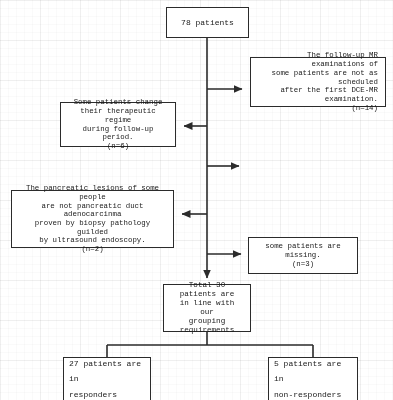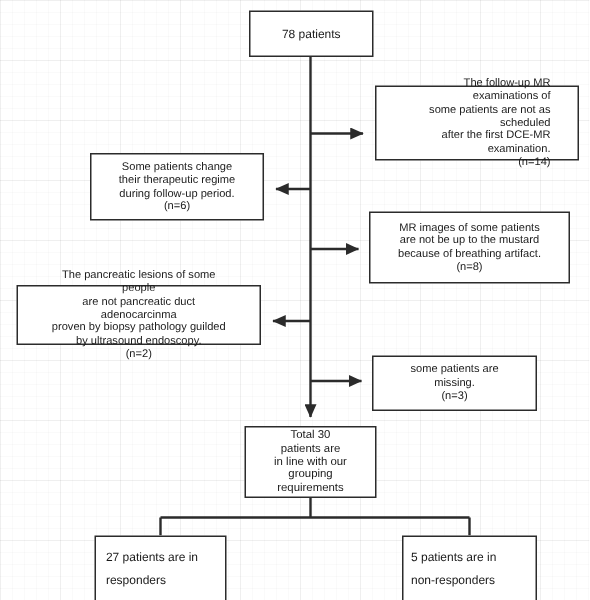--- a/index.html
+++ b/index.html
@@ -29,28 +29,29 @@
     position:absolute;
     box-sizing:border-box;
     border:1.6px solid #2b2b2b;
     background:#ffffff;
     color:#1a1a1a;
     display:flex;
     align-items:center;
     justify-content:center;
     text-align:center;
     line-height:1.18;
-    padding:2px 18px;
+    padding:2px 7px;
+    font-family:Liberation Mono, monospace;
   }
   .node .txt{display:block;white-space:pre-line;}
   #n-top{left:166px;top:7px;width:83px;height:31px;font-size:8px;}
   #n-followup{left:250px;top:57px;width:136px;height:50px;font-size:7.4px;text-align:right;}
   #n-regime{left:60px;top:102px;width:116px;height:45px;font-size:7.4px;}
   #n-mrimg{left:246px;top:141px;width:134px;height:48px;font-size:7.4px;}
-  #n-lesion{left:11px;top:190px;width:163px;height:40px;font-size:7.4px;}
+  #n-lesion{left:11px;top:190px;width:163px;height:58px;font-size:7.4px;}
   #n-missing{left:248px;top:237px;width:110px;height:37px;font-size:7.4px;}
   #n-total{left:163px;top:284px;width:88px;height:48px;font-size:7.6px;}
   #n-resp{left:63px;top:357px;width:88px;height:44px;font-size:8px;
           justify-content:flex-end;text-align:left;padding-left:5px;line-height:1.9;}
   #n-nonresp{left:268px;top:357px;width:90px;height:44px;font-size:8px;
           justify-content:flex-start;text-align:left;padding-left:5px;line-height:1.9;}
 </style>
 </head>
 <body>
 
@@ -91,26 +92,20 @@
 (n=14)</span>
   </div>
 
   <div class="node" id="n-regime">
     <span class="txt">Some patients change
 their therapeutic regime
 during follow-up period.
 (n=6)</span>
   </div>
 
-  <div class="node" id="n-mrimg">
-    <span class="txt">MR images of some patients
-are not be up to the mustard
-because of breathing artifact.
-(n=8)</span>
-  </div>
 
   <div class="node" id="n-lesion">
     <span class="txt">The pancreatic lesions of some people
 are not  pancreatic duct adenocarcinma
 proven by biopsy pathology  guilded
 by ultrasound endoscopy.
 (n=2)</span>
   </div>
 
   <div class="node" id="n-missing">

